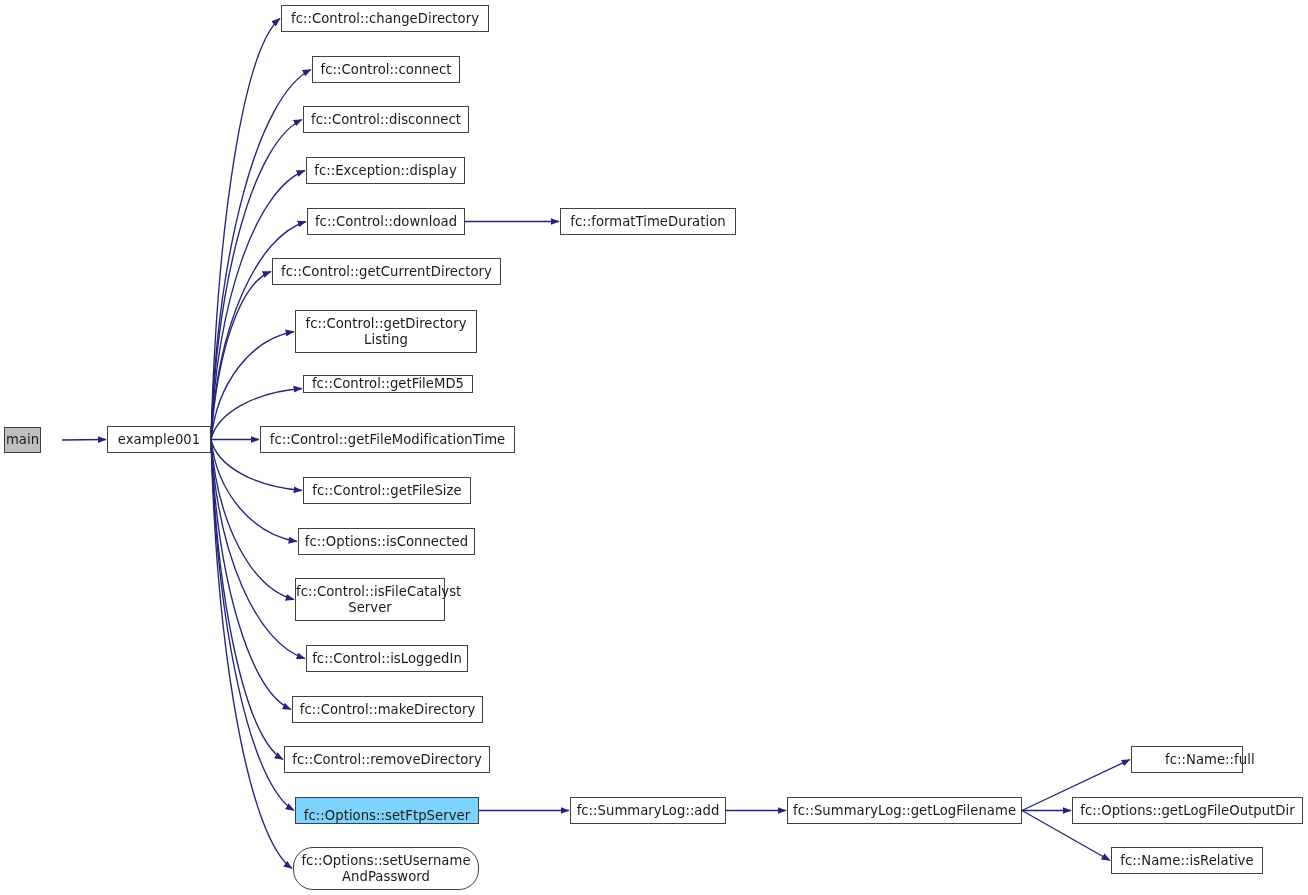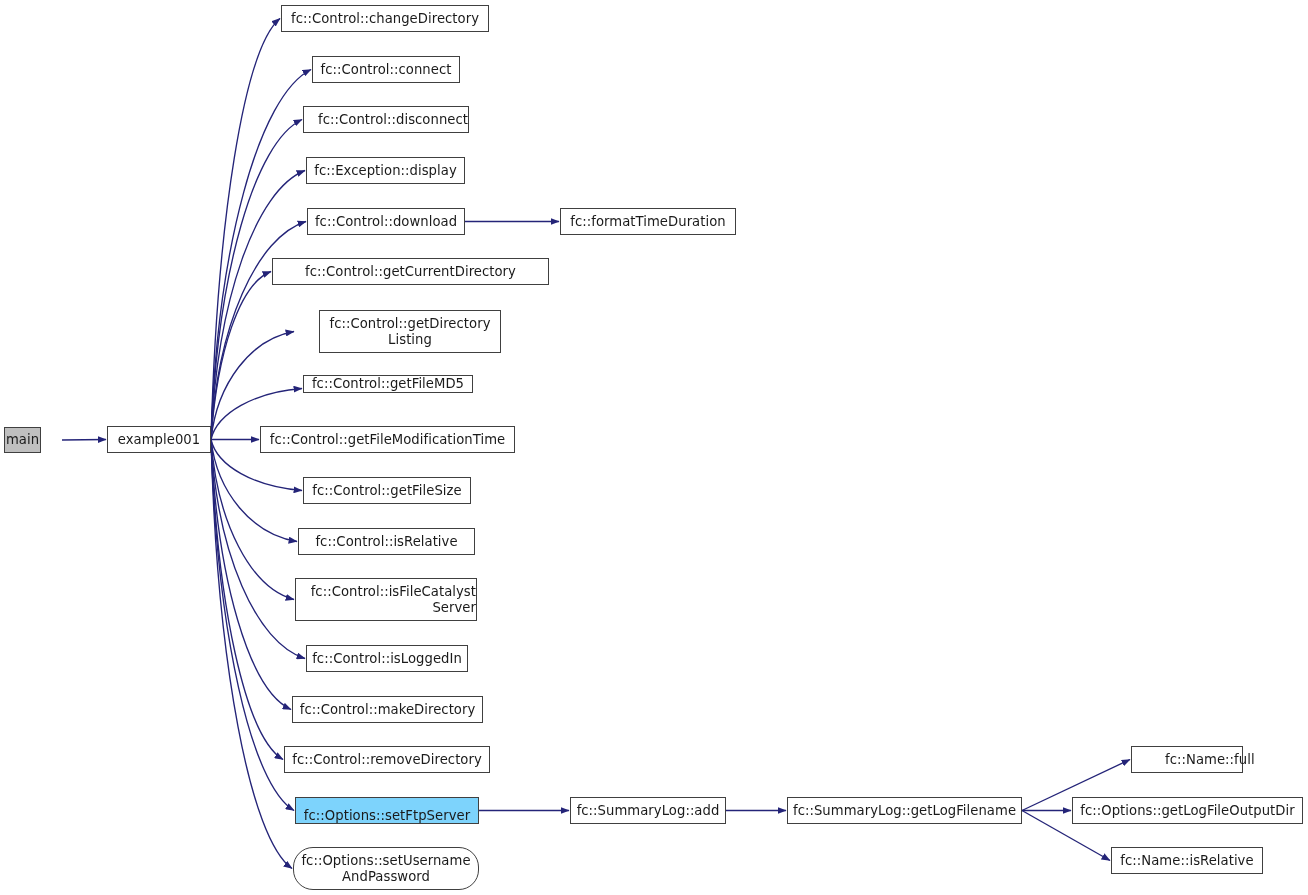--- a/index.html
+++ b/index.html
@@ -82,32 +82,32 @@
       <path d="M726,810.5 L786,810.5" fill="none" stroke="#242478" stroke-width="1.35" marker-end="url(#arrowhead)"></path>
       <path d="M1022,810.5 L1130,759.5" fill="none" stroke="#242478" stroke-width="1.35" marker-end="url(#arrowhead)"></path>
       <path d="M1022,810.5 L1071,810.5" fill="none" stroke="#242478" stroke-width="1.35" marker-end="url(#arrowhead)"></path>
       <path d="M1022,810.5 L1110,860.5" fill="none" stroke="#242478" stroke-width="1.35" marker-end="url(#arrowhead)"></path>
     </svg>
   <div id="node-layer">
       <div class="node root" style="left: 4px; top: 427px; width: 37px; height: 26px; border-color: rgb(64, 64, 64); color: rgb(26, 26, 26); background: rgb(191, 191, 191);"><span class="nlabel">main</span></div>
       <div class="node" style="left: 107px; top: 426px; width: 104px; height: 27px; border-color: rgb(64, 64, 64); color: rgb(26, 26, 26); background: rgb(255, 255, 255);"><span class="nlabel">example001</span></div>
       <div class="node" style="left: 281px; top: 5px; width: 208px; height: 27px; border-color: rgb(64, 64, 64); color: rgb(26, 26, 26); background: rgb(255, 255, 255);"><span class="nlabel">fc::Control::changeDirectory</span></div>
       <div class="node" style="left: 312px; top: 56px; width: 148px; height: 27px; border-color: rgb(64, 64, 64); color: rgb(26, 26, 26); background: rgb(255, 255, 255);"><span class="nlabel">fc::Control::connect</span></div>
-      <div class="node" style="left: 303px; top: 106px; width: 166px; height: 27px; border-color: rgb(64, 64, 64); color: rgb(26, 26, 26); background: rgb(255, 255, 255); text-align: right;"><span class="nlabel">fc::Control::disconnect</span></div>
+      <div class="node" style="left: 303px; top: 106px; width: 166px; height: 27px; border-color: rgb(64, 64, 64); color: rgb(26, 26, 26); background: rgb(255, 255, 255);"><span class="nlabel">fc::Control::disconnect</span></div>
       <div class="node" style="left: 306px; top: 157px; width: 159px; height: 27px; border-color: rgb(64, 64, 64); color: rgb(26, 26, 26); background: rgb(255, 255, 255);"><span class="nlabel">fc::Exception::display</span></div>
       <div class="node" style="left: 307px; top: 208px; width: 158px; height: 27px; border-color: rgb(64, 64, 64); color: rgb(26, 26, 26); background: rgb(255, 255, 255);"><span class="nlabel">fc::Control::download</span></div>
       <div class="node" style="left: 560px; top: 208px; width: 176px; height: 27px; border-color: rgb(64, 64, 64); color: rgb(26, 26, 26); background: rgb(255, 255, 255);"><span class="nlabel">fc::formatTimeDuration</span></div>
-      <div class="node" style="left: 272px; top: 258px; width: 277px; height: 27px; border-color: rgb(64, 64, 64); color: rgb(26, 26, 26); background: rgb(255, 255, 255);"><span class="nlabel">fc::Control::getCurrentDirectory</span></div>
-      <div class="node" style="left: 295px; top: 310px; width: 182px; height: 43px; border-color: rgb(64, 64, 64); color: rgb(26, 26, 26); background: rgb(255, 255, 255); margin-left: 24px;"><span class="nlabel">fc::Control::getDirectory
+      <div class="node" style="left: 272px; top: 258px; width: 229px; height: 27px; border-color: rgb(64, 64, 64); color: rgb(26, 26, 26); background: rgb(255, 255, 255);"><span class="nlabel">fc::Control::getCurrentDirectory</span></div>
+      <div class="node" style="left: 295px; top: 310px; width: 182px; height: 43px; border-color: rgb(64, 64, 64); color: rgb(26, 26, 26); background: rgb(255, 255, 255);"><span class="nlabel">fc::Control::getDirectory
 Listing</span></div>
       <div class="node" style="left: 303px; top: 375px; width: 170px; height: 18px; border-color: rgb(64, 64, 64); color: rgb(26, 26, 26); background: rgb(255, 255, 255);"><span class="nlabel">fc::Control::getFileMD5</span></div>
       <div class="node" style="left: 260px; top: 426px; width: 255px; height: 27px; border-color: rgb(64, 64, 64); color: rgb(26, 26, 26); background: rgb(255, 255, 255);"><span class="nlabel">fc::Control::getFileModificationTime</span></div>
       <div class="node" style="left: 303px; top: 477px; width: 168px; height: 27px; border-color: rgb(64, 64, 64); color: rgb(26, 26, 26); background: rgb(255, 255, 255);"><span class="nlabel">fc::Control::getFileSize</span></div>
-      <div class="node" style="left: 298px; top: 528px; width: 177px; height: 27px; border-color: rgb(64, 64, 64); color: rgb(26, 26, 26); background: rgb(255, 255, 255);"><span class="nlabel">fc::Control::isRelative</span></div>
-      <div class="node" style="left: 295px; top: 578px; width: 182px; height: 43px; border-color: rgb(64, 64, 64); color: rgb(26, 26, 26); background: rgb(255, 255, 255); text-align: right;"><span class="nlabel">fc::Control::isFileCatalyst
+      <div class="node" style="left: 298px; top: 528px; width: 177px; height: 27px; border-color: rgb(64, 64, 64); color: rgb(26, 26, 26); background: rgb(255, 255, 255);"><span class="nlabel">fc::Options::isConnected</span></div>
+      <div class="node" style="left: 295px; top: 578px; width: 150px; height: 43px; border-color: rgb(64, 64, 64); color: rgb(26, 26, 26); background: rgb(255, 255, 255);"><span class="nlabel">fc::Control::isFileCatalyst
 Server</span></div>
       <div class="node" style="left: 306px; top: 645px; width: 162px; height: 27px; border-color: rgb(64, 64, 64); color: rgb(26, 26, 26); background: rgb(255, 255, 255);"><span class="nlabel">fc::Control::isLoggedIn</span></div>
       <div class="node" style="left: 292px; top: 696px; width: 191px; height: 27px; border-color: rgb(64, 64, 64); color: rgb(26, 26, 26); background: rgb(255, 255, 255);"><span class="nlabel">fc::Control::makeDirectory</span></div>
       <div class="node" style="left: 284px; top: 746px; width: 206px; height: 27px; border-color: rgb(64, 64, 64); color: rgb(26, 26, 26); background: rgb(255, 255, 255);"><span class="nlabel">fc::Control::removeDirectory</span></div>
       <div class="node" style="left: 295px; top: 797px; width: 184px; height: 27px; border-color: rgb(64, 64, 64); color: rgb(26, 26, 26); background: #7dd3fc; align-items: flex-end;"><span class="nlabel">fc::Options::setFtpServer</span></div>
       <div class="node" style="left: 570px; top: 797px; width: 156px; height: 27px; border-color: rgb(64, 64, 64); color: rgb(26, 26, 26); background: rgb(255, 255, 255);"><span class="nlabel">fc::SummaryLog::add</span></div>
       <div class="node" style="left: 787px; top: 797px; width: 235px; height: 27px; border-color: rgb(64, 64, 64); color: rgb(26, 26, 26); background: rgb(255, 255, 255);"><span class="nlabel">fc::SummaryLog::getLogFilename</span></div>
       <div class="node" style="left: 1131px; top: 746px; width: 112px; height: 27px; border-color: rgb(64, 64, 64); color: rgb(26, 26, 26); background: rgb(255, 255, 255); padding-left: 33px;"><span class="nlabel">fc::Name::full</span></div>
       <div class="node" style="left: 1072px; top: 797px; width: 231px; height: 27px; border-color: rgb(64, 64, 64); color: rgb(26, 26, 26); background: rgb(255, 255, 255);"><span class="nlabel">fc::Options::getLogFileOutputDir</span></div>
       <div class="node" style="left: 1111px; top: 847px; width: 152px; height: 27px; border-color: rgb(64, 64, 64); color: rgb(26, 26, 26); background: rgb(255, 255, 255);"><span class="nlabel">fc::Name::isRelative</span></div>

